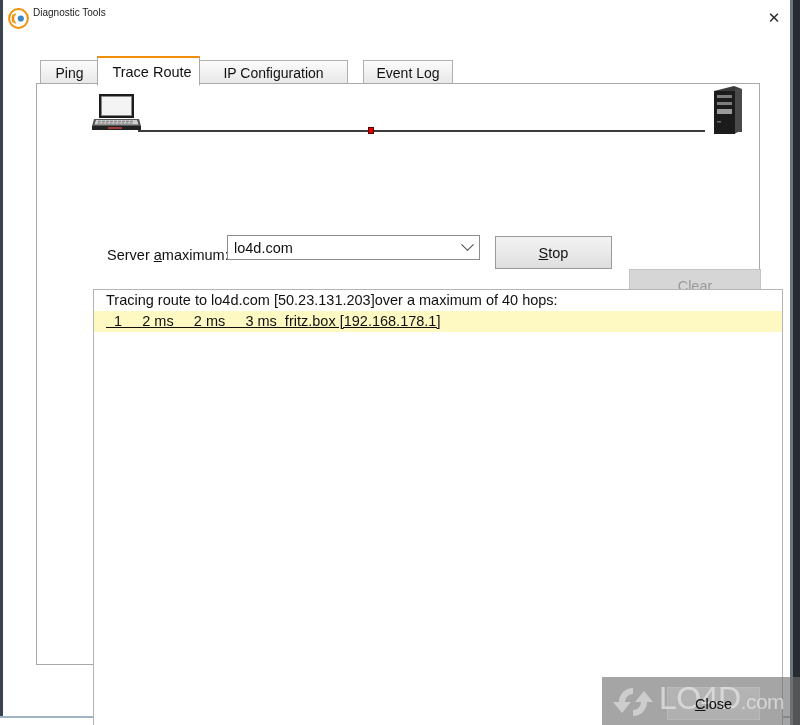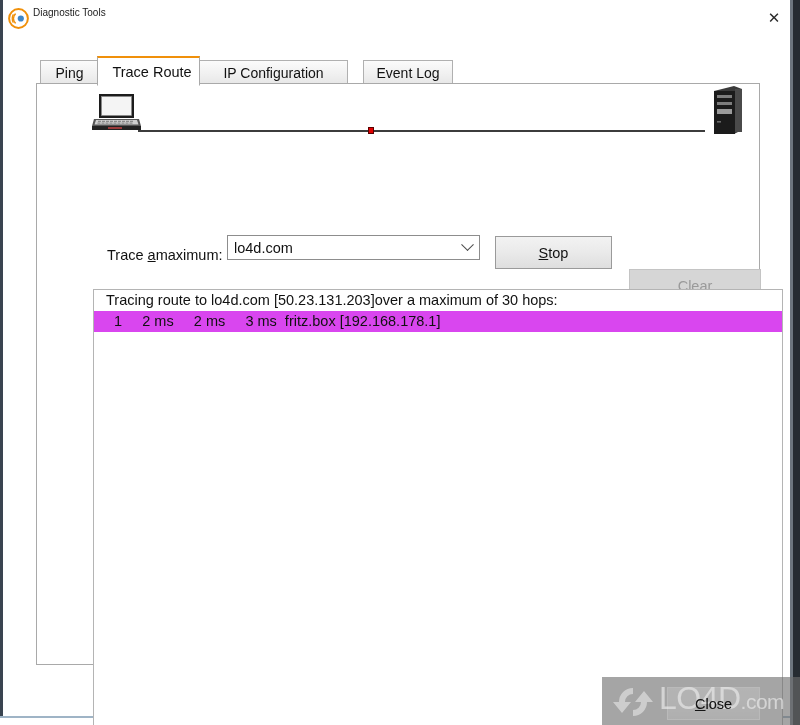--- a/index.html
+++ b/index.html
@@ -181,21 +181,22 @@
     font-size: 14.5px;
     color: #111111;
   }
   .outline-row {
     height: 21px;
     line-height: 21px;
     white-space: pre;
     padding-left: 12px;
   }
   .outline-row.selected {
-    background: #d946ef;
+    background: #fef9c3;
+    text-decoration: underline;
   }
 
   
   .btn-close {
     position: absolute; left: 667px; top: 687px;
     width: 93px; height: 33px;
     background: linear-gradient(to bottom, #f2f2f2 0%, #eaeaea 50%, #dedede 100%);
     border: 1px solid #9a9a9a;
     display: flex; align-items: center; justify-content: center;
     font-size: 14.5px;
@@ -314,21 +315,21 @@
           <rect x="8" y="24" width="15" height="5" fill="#9a9a9a"></rect>
           <rect x="8" y="36" width="4" height="1.6" fill="#6a6a6a"></rect>
         </svg>
       </div>
 
       <div class="wire"></div>
       <div class="wire-marker"></div>
     </div>
 
     <div class="addr-label">
-      <span>Trace </span><u>a</u><span>maximum:</span>
+      <span>Server </span><u>a</u><span>maximum:</span>
     </div>
 
     <div class="combo">
       <div class="combo-value" title="lo4d.com">lo4d.com</div>
       <div class="combo-arrow">
           <span class="chev"></span>
         </div>
     </div>
 
     <div class="btn btn-stop">
@@ -336,21 +337,21 @@
         <span>top</span>
     </div>
 
     <div class="btn btn-clear">
       <span>Clea</span>
         <u>r</u>
         <span></span>
     </div>
 
     <div class="outbox">
-      <div class="outline-row">Tracing route to lo4d.com [50.23.131.203]over a maximum of 30 hops:</div>
+      <div class="outline-row">Tracing route to lo4d.com [50.23.131.203]over a maximum of 40 hops:</div>
       <div class="outline-row selected">  1     2 ms     2 ms     3 ms  fritz.box [192.168.178.1]</div>
     </div>
 
   </div>
 
   <div class="btn-close">
     <u>C</u>
       <span>lose</span>
   </div>
 

